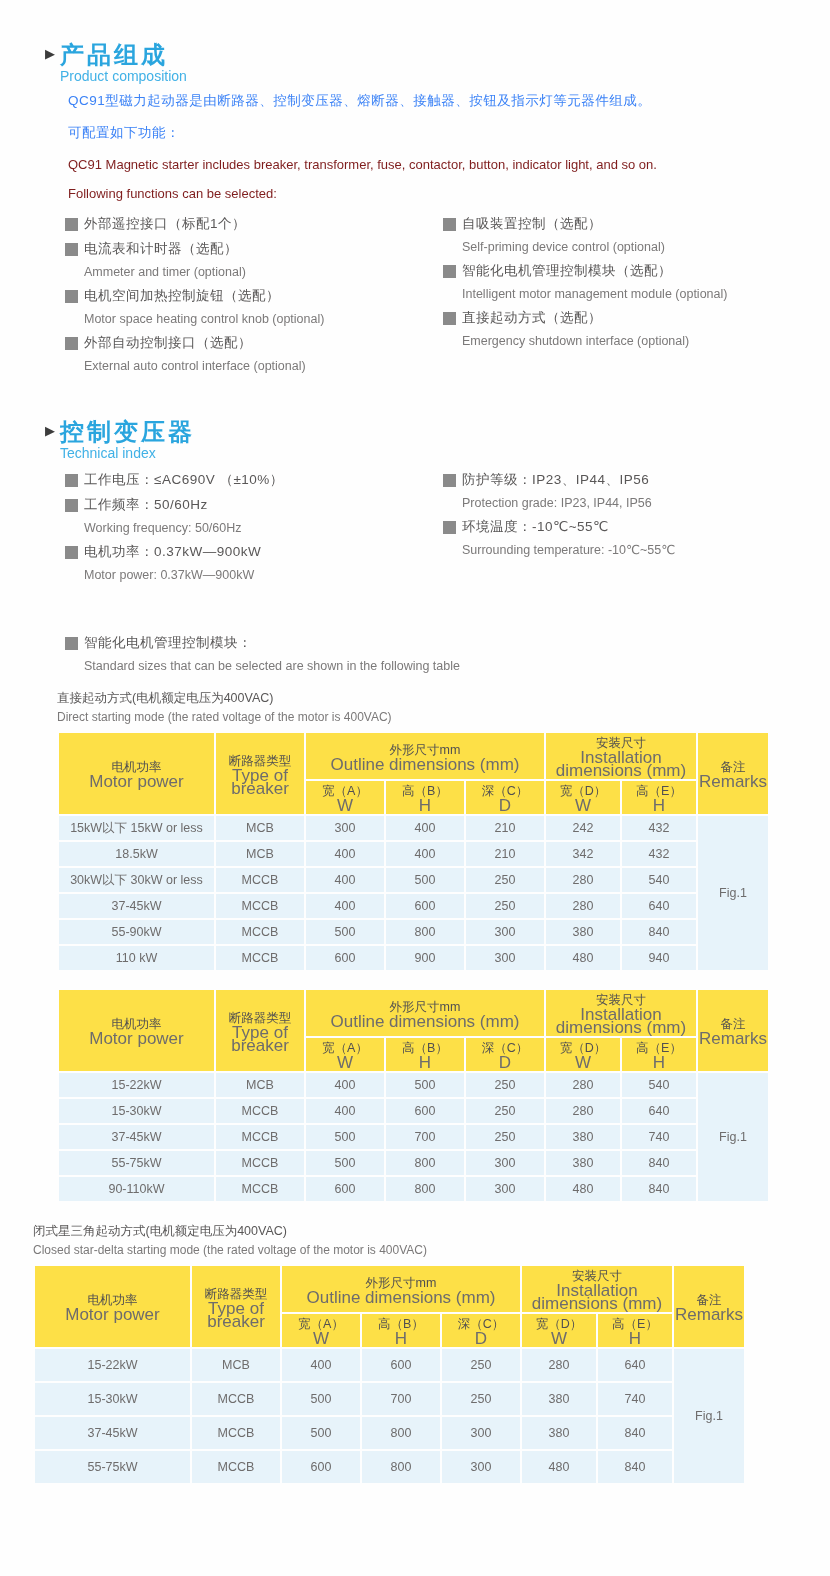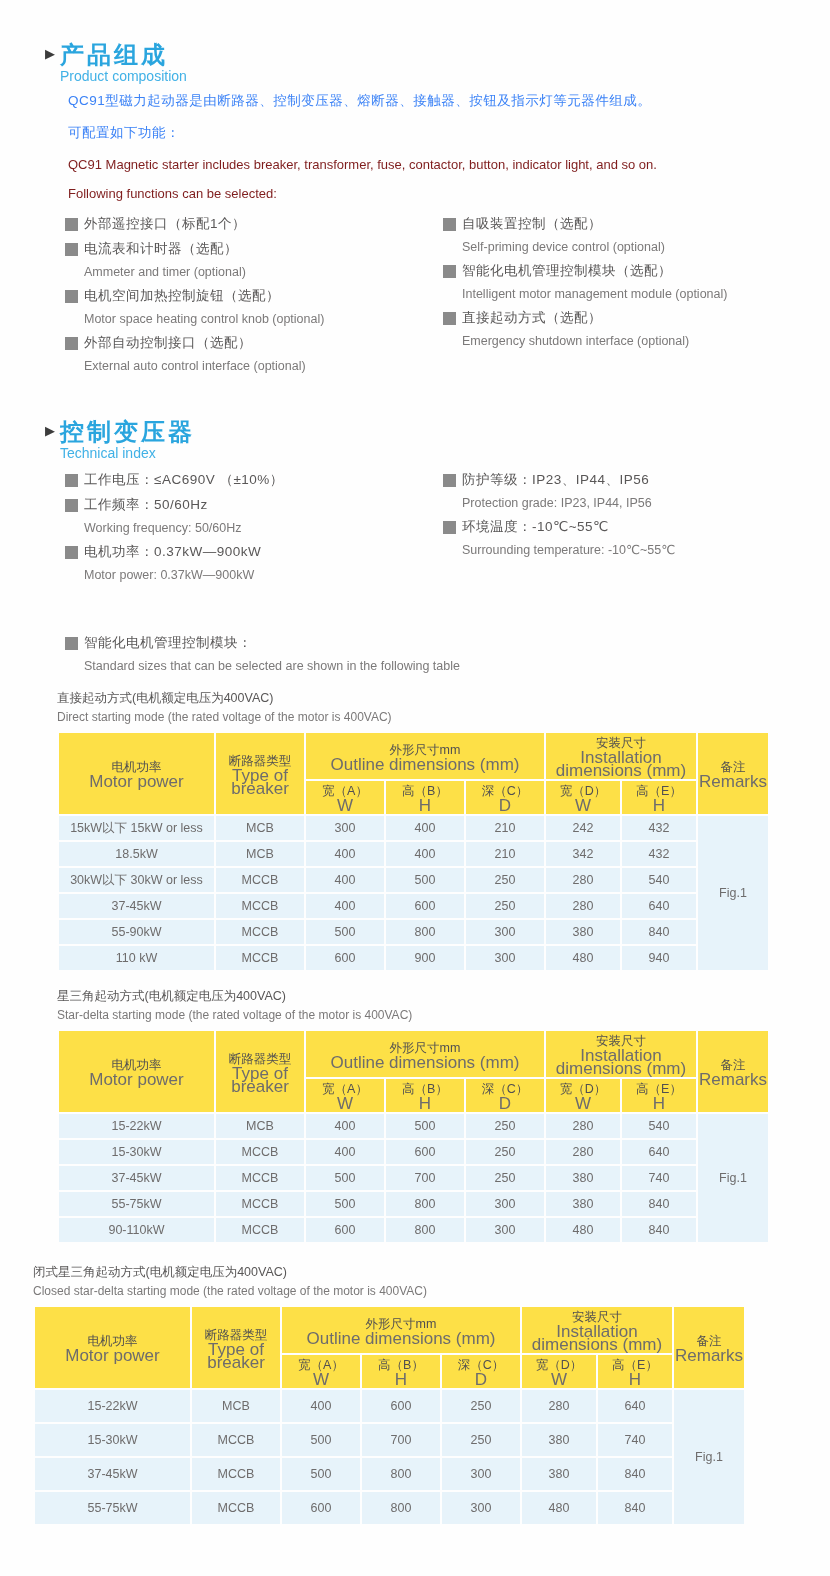--- a/index.html
+++ b/index.html
@@ -296,24 +296,20 @@
             <td>900</td>
             <td>300</td>
             <td>480</td>
             <td>940</td>
           </tr>
         </tbody>
       </table>
   </div>
 
   <div class="tblock t-gap-1">
-    <div class="tbl-title">
-      <div class="tzh">星三角起动方式(电机额定电压为400VAC)</div>
-      <div class="ten">Star-delta starting mode (the rated voltage of the motor is 400VAC)</div>
-    </div>
     <table class="tbl">
         <colgroup>
           <col style="width:155px">
           <col style="width:88px">
           <col style="width:78px">
           <col style="width:78px">
           <col style="width:78px">
           <col style="width:74px">
           <col style="width:74px">
           <col style="width:63px">

